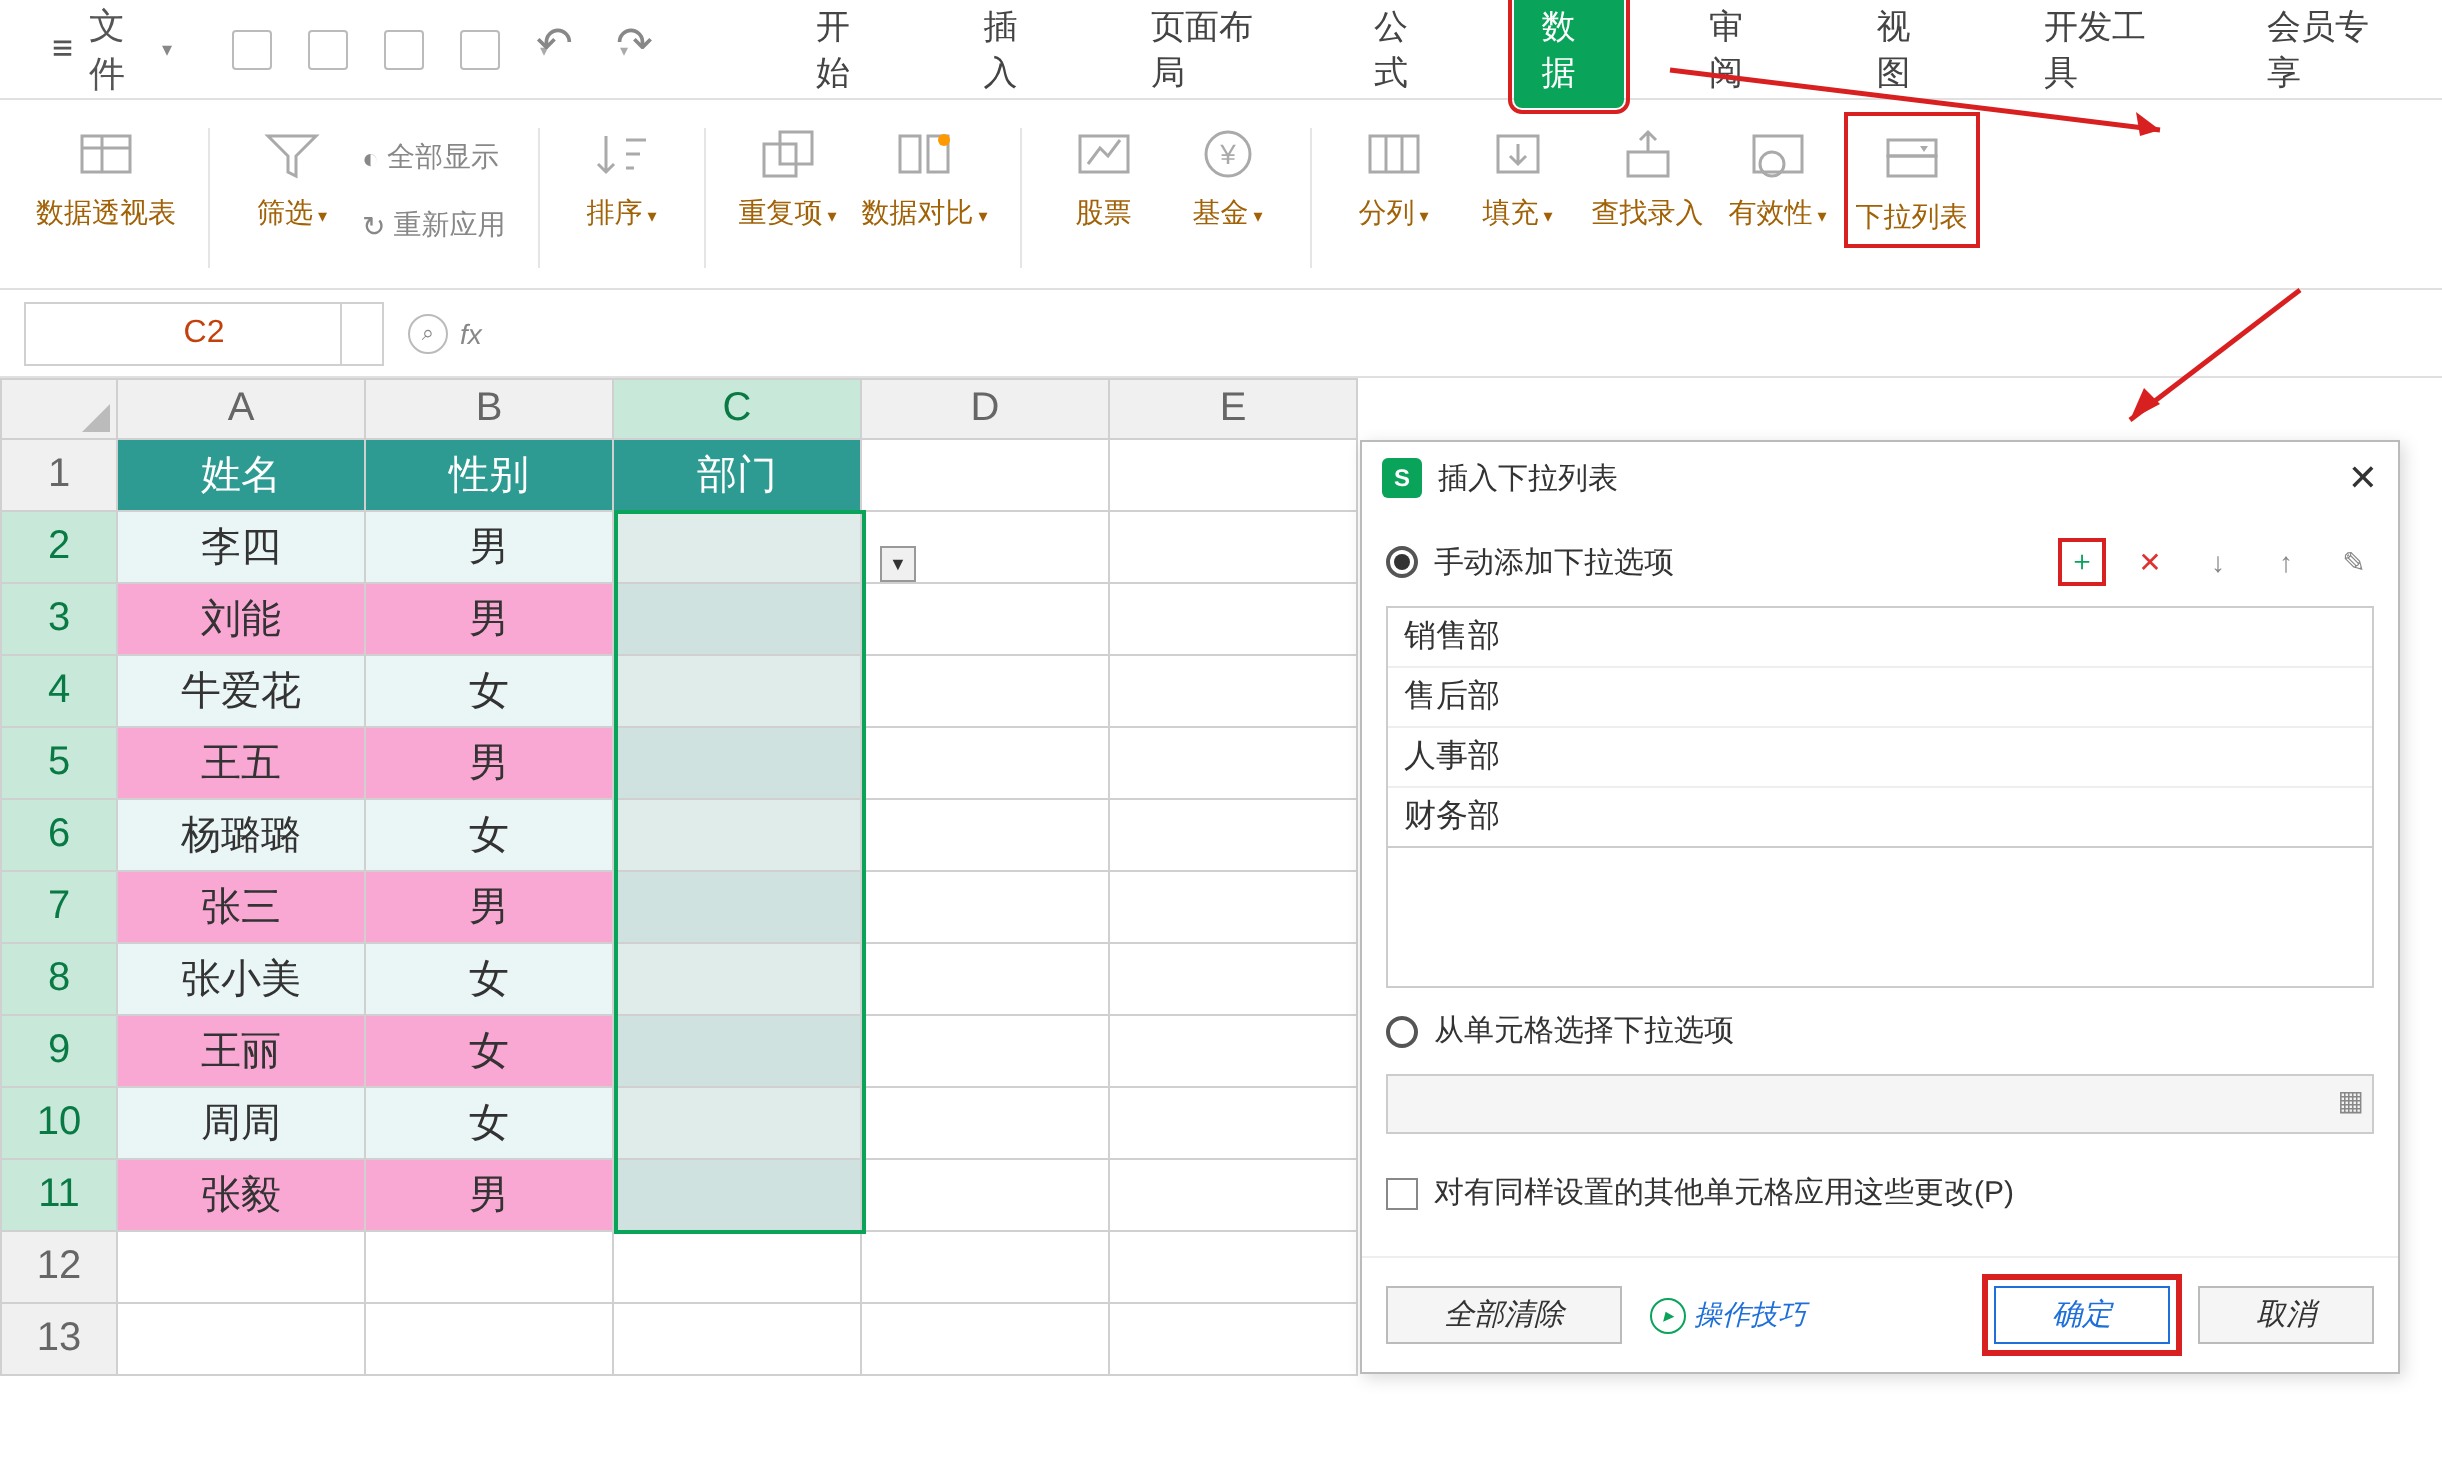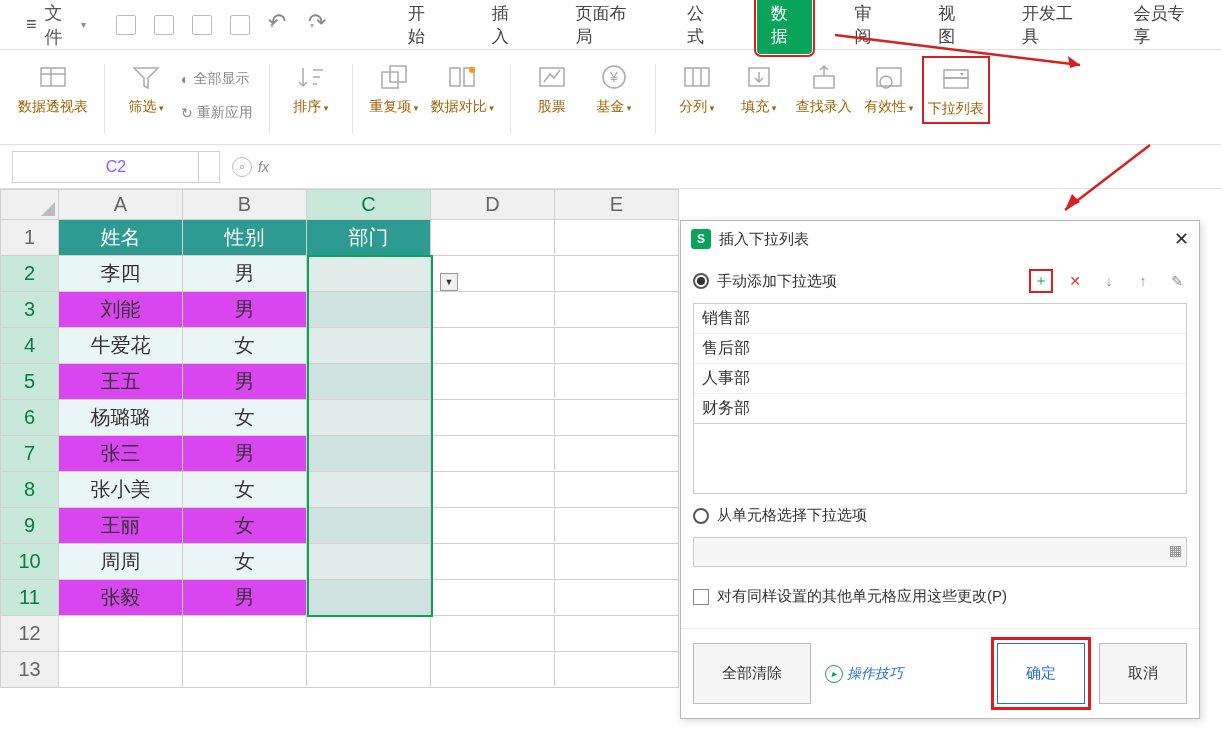--- a/index.html
+++ b/index.html
@@ -26,21 +26,21 @@
 .ribbon-icon-lg { display: flex; flex-direction: column; align-items: center; gap: 4px; min-width: 50px; }
 .ribbon-icon-box { width: 38px; height: 34px; display: flex; align-items: center; justify-content: center; color: #888; }
 .ribbon-label { font-size: 14px; color: #a16207; white-space: nowrap; }
 .ribbon-label.dd::after { content: " ▾"; font-size: 9px; }
 .ribbon-small { display: flex; align-items: center; gap: 4px; height: 26px; font-size: 14px; color: #888; }
 .ribbon-divider { width: 1px; height: 70px; background: #e5e5e5; margin: 4px 4px 0 4px; }
 .ribbon-icon-lg.highlighted { outline: 2px solid #d92020; outline-offset: 2px; padding: 2px; }
 
 
 .formula-bar { display: flex; align-items: center; height: 44px; padding: 0 12px; gap: 12px; border-bottom: 1px solid #e0e0e0; }
-.name-box { width: 208px; height: 32px; border: 1px solid #d0d0d0; display: flex; align-items: center; justify-content: center; font-size: 16px; color: #8b5cf6; position: relative; }
+.name-box { width: 180px; height: 32px; border: 1px solid #d0d0d0; display: flex; align-items: center; justify-content: center; font-size: 16px; color: #c2410c; position: relative; }
 .name-box::after { content: ""; position: absolute; right: 0; top: 0; bottom: 0; width: 20px; border-left: 1px solid #d0d0d0; }
 .fx-btn { display: flex; align-items: center; gap: 6px; color: #888; font-style: italic; }
 .fx-icon { width: 20px; height: 20px; border: 1.5px solid #bbb; border-radius: 50%; display: flex; align-items: center; justify-content: center; font-size: 11px; font-style: normal; }
 .formula-input { flex: 1; height: 32px; }
 
 
 .sheet { position: relative; }
 .grid { border-collapse: collapse; }
 .grid th, .grid td { border: 1px solid #d0d0d0; font-weight: normal; font-size: 20px; text-align: center; }
 .col-head { height: 30px; background: #f0f0f0; color: #666; }
@@ -48,21 +48,21 @@
 .col-head th:first-child { width: 58px; background: #f0f0f0; }
 .row-head { width: 58px; background: #f0f0f0; color: #666; }
 .row-head.sel { background: #c8e8da; color: #0a7a45; }
 .select-all { background: #f0f0f0; position: relative; }
 .select-all::after { content: ""; position: absolute; right: 3px; bottom: 3px; border-style: solid; border-width: 0 0 14px 14px; border-color: transparent transparent #bbb transparent; }
 tbody td { height: 36px; }
 .hdr-cell { background: #2d9b92; color: #fff; }
 .sel-col-even { background: #d0e2df; }
 .sel-col-odd { background: #e0ecea; }
 .data-even { background: #eaf5f6; }
-.data-odd { background: #d946ef; }
+.data-odd { background: #f9a8d4; }
 tbody tr:first-child td { height: 36px; }
 .col-head th.selected { background: #c8e8da; color: #0a7a45; }
 .selection-border { position: absolute; border: 2px solid #0aa35a; pointer-events: none; }
 .dd-arrow { position: absolute; width: 18px; height: 18px; border: 1px solid #999; background: #f0f0f0; display: flex; align-items: center; justify-content: center; font-size: 9px; }
 
 
 .dialog { position: absolute; left: 680px; top: 220px; width: 520px; background: #fff; border: 1px solid #bbb; box-shadow: 2px 2px 8px rgba(0,0,0,0.15); }
 .dialog-title { display: flex; align-items: center; height: 36px; padding: 0 10px; font-size: 15px; }
 .dialog-title .s-icon { width: 20px; height: 20px; background: #0aa35a; color: #fff; border-radius: 3px; display: flex; align-items: center; justify-content: center; font-size: 12px; font-weight: bold; margin-right: 8px; }
 .dialog-close { margin-left: auto; font-size: 18px; cursor: pointer; }
@@ -74,21 +74,21 @@
 .dlg-tool { width: 20px; height: 20px; display: flex; align-items: center; justify-content: center; color: #888; font-size: 14px; cursor: pointer; }
 .dlg-tool.add { outline: 2px solid #d92020; padding: 2px; color: #0aa35a; }
 .options-box { border: 1px solid #ccc; height: 191px; margin: 4px 0; overflow: auto; }
 .opt-item { padding: 4px 8px; font-size: 16px; border-bottom: 1px solid #eee; }
 .opt-item:last-child { border-bottom: 1px solid #ccc; }
 .cell-ref-box { height: 30px; border: 1px solid #ccc; margin: 4px 0 10px 0; position: relative; background: #f5f5f5; }
 .cell-ref-box::after { content: "▦"; position: absolute; right: 4px; top: 4px; color: #888; }
 .checkbox-row { display: flex; align-items: center; gap: 8px; padding: 10px 0; font-size: 15px; }
 .checkbox { width: 16px; height: 16px; border: 1.5px solid #888; }
 .dialog-footer { display: flex; align-items: center; padding: 14px 12px; gap: 14px; border-top: 1px solid #eee; }
-.btn { padding: 20px 28px; font-size: 15px; border: 1px solid #bbb; background: #f5f5f5; cursor: pointer; }
+.btn { padding: 4px 28px; font-size: 15px; border: 1px solid #bbb; background: #f5f5f5; cursor: pointer; font-style: italic; }
 .btn.primary { border: 1px solid #1e6fd9; background: #fff; color: #1e6fd9; }
 .btn.highlighted { outline: 3px solid #d92020; outline-offset: 3px; }
 .tips-link { color: #1e6fd9; display: flex; align-items: center; gap: 4px; font-style: italic; }
 .tips-link::before { content: "▸"; display: inline-flex; width: 16px; height: 16px; border: 1.5px solid #0aa35a; border-radius: 50%; align-items: center; justify-content: center; font-size: 10px; color: #0aa35a; }
 
 
 .arrow { position: absolute; pointer-events: none; }
 .arrow-line { stroke: #d92020; stroke-width: 2.5; fill: none; }
 .arrow-head { fill: #d92020; }
 

